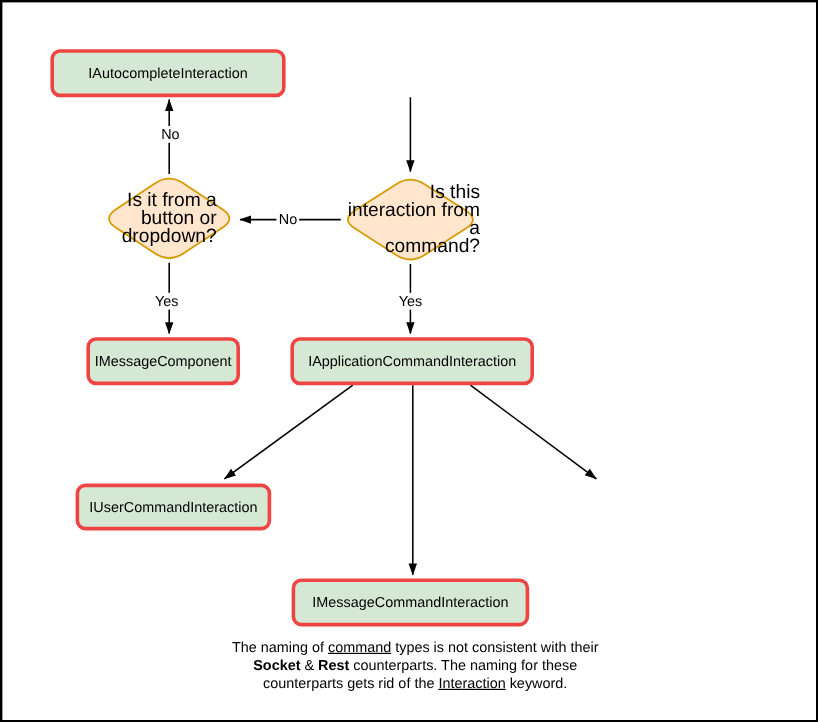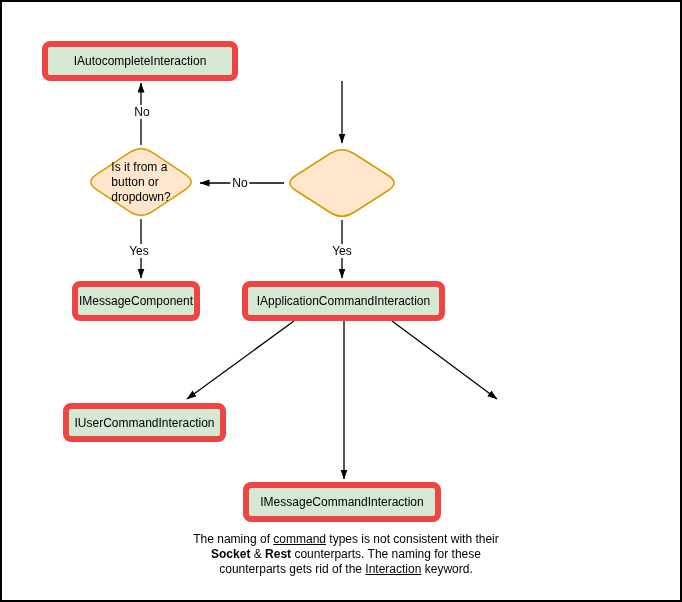--- a/index.html
+++ b/index.html
@@ -10,38 +10,38 @@
     border:2px solid #000;
     background:#ffffff;
     font-family:"Liberation Sans", sans-serif;
     overflow:hidden;
   }
   .edges{position:absolute;left:0;top:0;}
   .node{
     position:absolute;
     box-sizing:border-box;
     background:#d5e8d4;
-    border:6px solid #ef4444;
+    border:3px solid #ef4444;
     border-radius:8px;
     display:flex;align-items:center;justify-content:center;
     font-size:12px;color:#000;text-align:center;
     line-height:14px;
   }
   .n1{left:40px;top:39px;width:196px;height:40px;}
   .n2{left:280px;top:39px;width:120px;height:40px;}
   .n3{left:70px;top:279px;width:128px;height:40px;}
   .n4{left:240px;top:279px;width:203px;height:40px;}
   .n5{left:61px;top:401px;width:163px;height:39px;}
   .n6{left:460px;top:401px;width:160px;height:39px;}
   .n7{left:241px;top:480px;width:198px;height:40px;}
   .dlabel{
     position:absolute;
     display:flex;align-items:center;justify-content:center;
-    font-size:12px;line-height:15px;color:#000;
-    text-align:left;white-space:pre-line;
+    font-size:16px;line-height:15px;color:#000;
+    text-align:right;white-space:pre-line;
   }
   .d1{left:83px;top:143px;width:112px;height:74px;}
   .d2{left:282px;top:144px;width:116px;height:74px;}
   .elabel{
     position:absolute;
     transform:translate(-50%,-50%);
     background:#ffffff;
     padding:0 2px;
     font-size:12px;color:#000;line-height:14px;
   }
@@ -79,20 +79,23 @@
     <line x1="139" y1="217" x2="139" y2="276" stroke="#000" stroke-width="1.3" marker-end="url(#arrow)"></line>
     <line x1="340" y1="218" x2="340" y2="276" stroke="#000" stroke-width="1.3" marker-end="url(#arrow)"></line>
     <line x1="292" y1="319" x2="185" y2="397" stroke="#000" stroke-width="1.3" marker-end="url(#arrow)"></line>
     <line x1="342" y1="319" x2="342" y2="477" stroke="#000" stroke-width="1.3" marker-end="url(#arrow)"></line>
     <line x1="390" y1="319" x2="495" y2="397" stroke="#000" stroke-width="1.3" marker-end="url(#arrow)"></line>
   </svg>
 
   <div class="dlabel d1">Is it from a
 button or
 dropdown?</div>
+  <div class="dlabel d2">Is this
+interaction from a
+command?</div>
 
   <div class="node n1">IAutocompleteInteraction</div>
   <div class="node n3">IMessageComponent</div>
   <div class="node n4">IApplicationCommandInteraction</div>
   <div class="node n5">IUserCommandInteraction</div>
   <div class="node n7">IMessageCommandInteraction</div>
 
   <div class="elabel el1">No</div>
   <div class="elabel el2">No</div>
   <div class="elabel el3">Yes</div>

